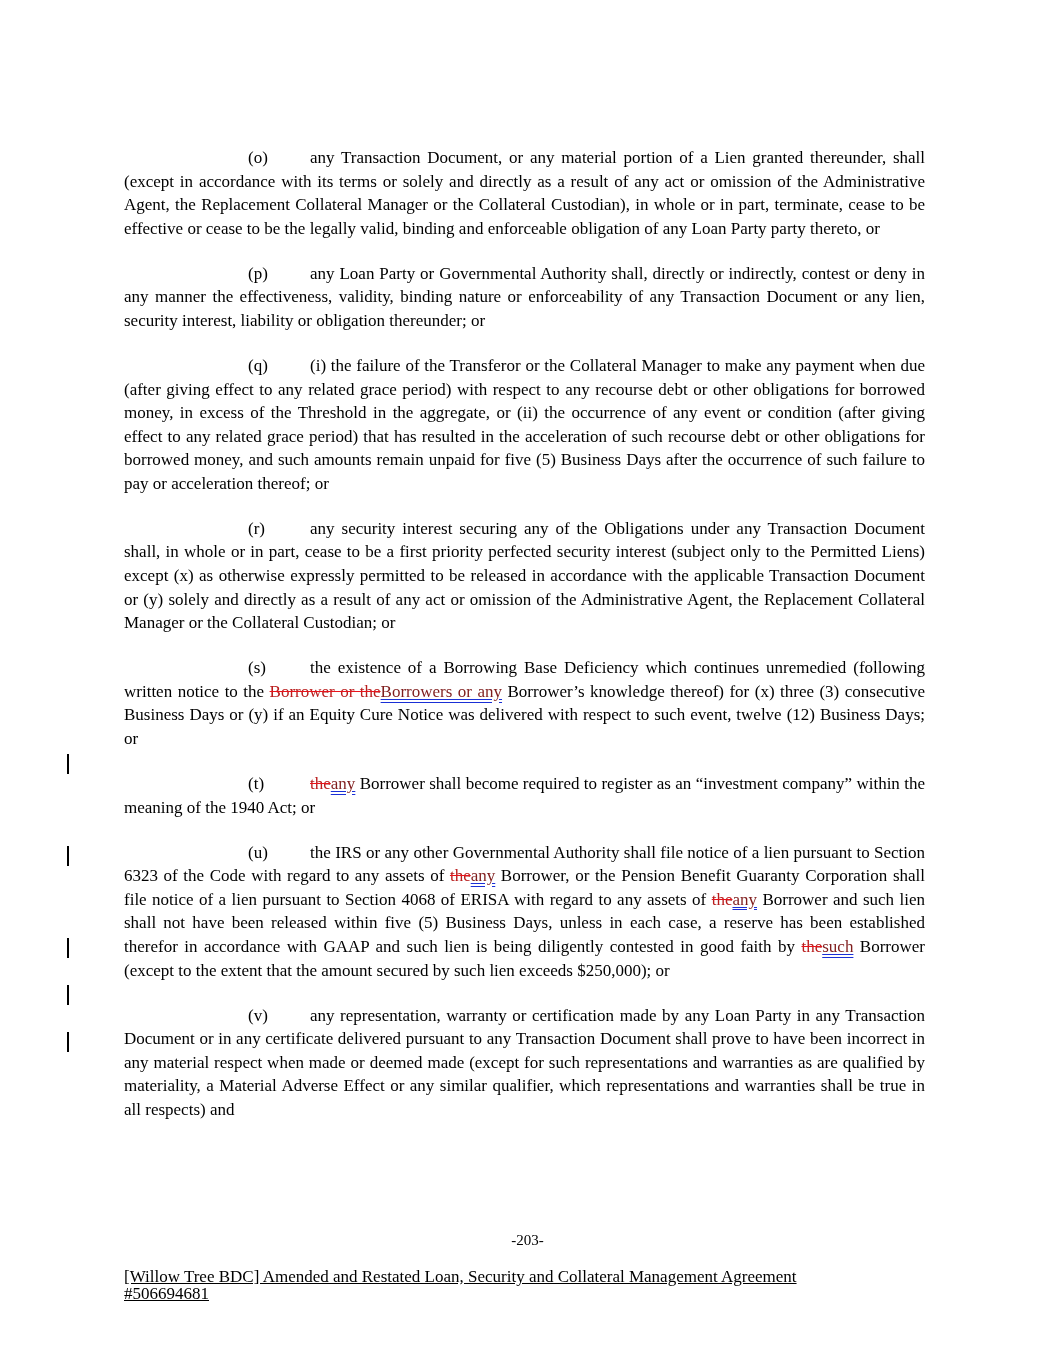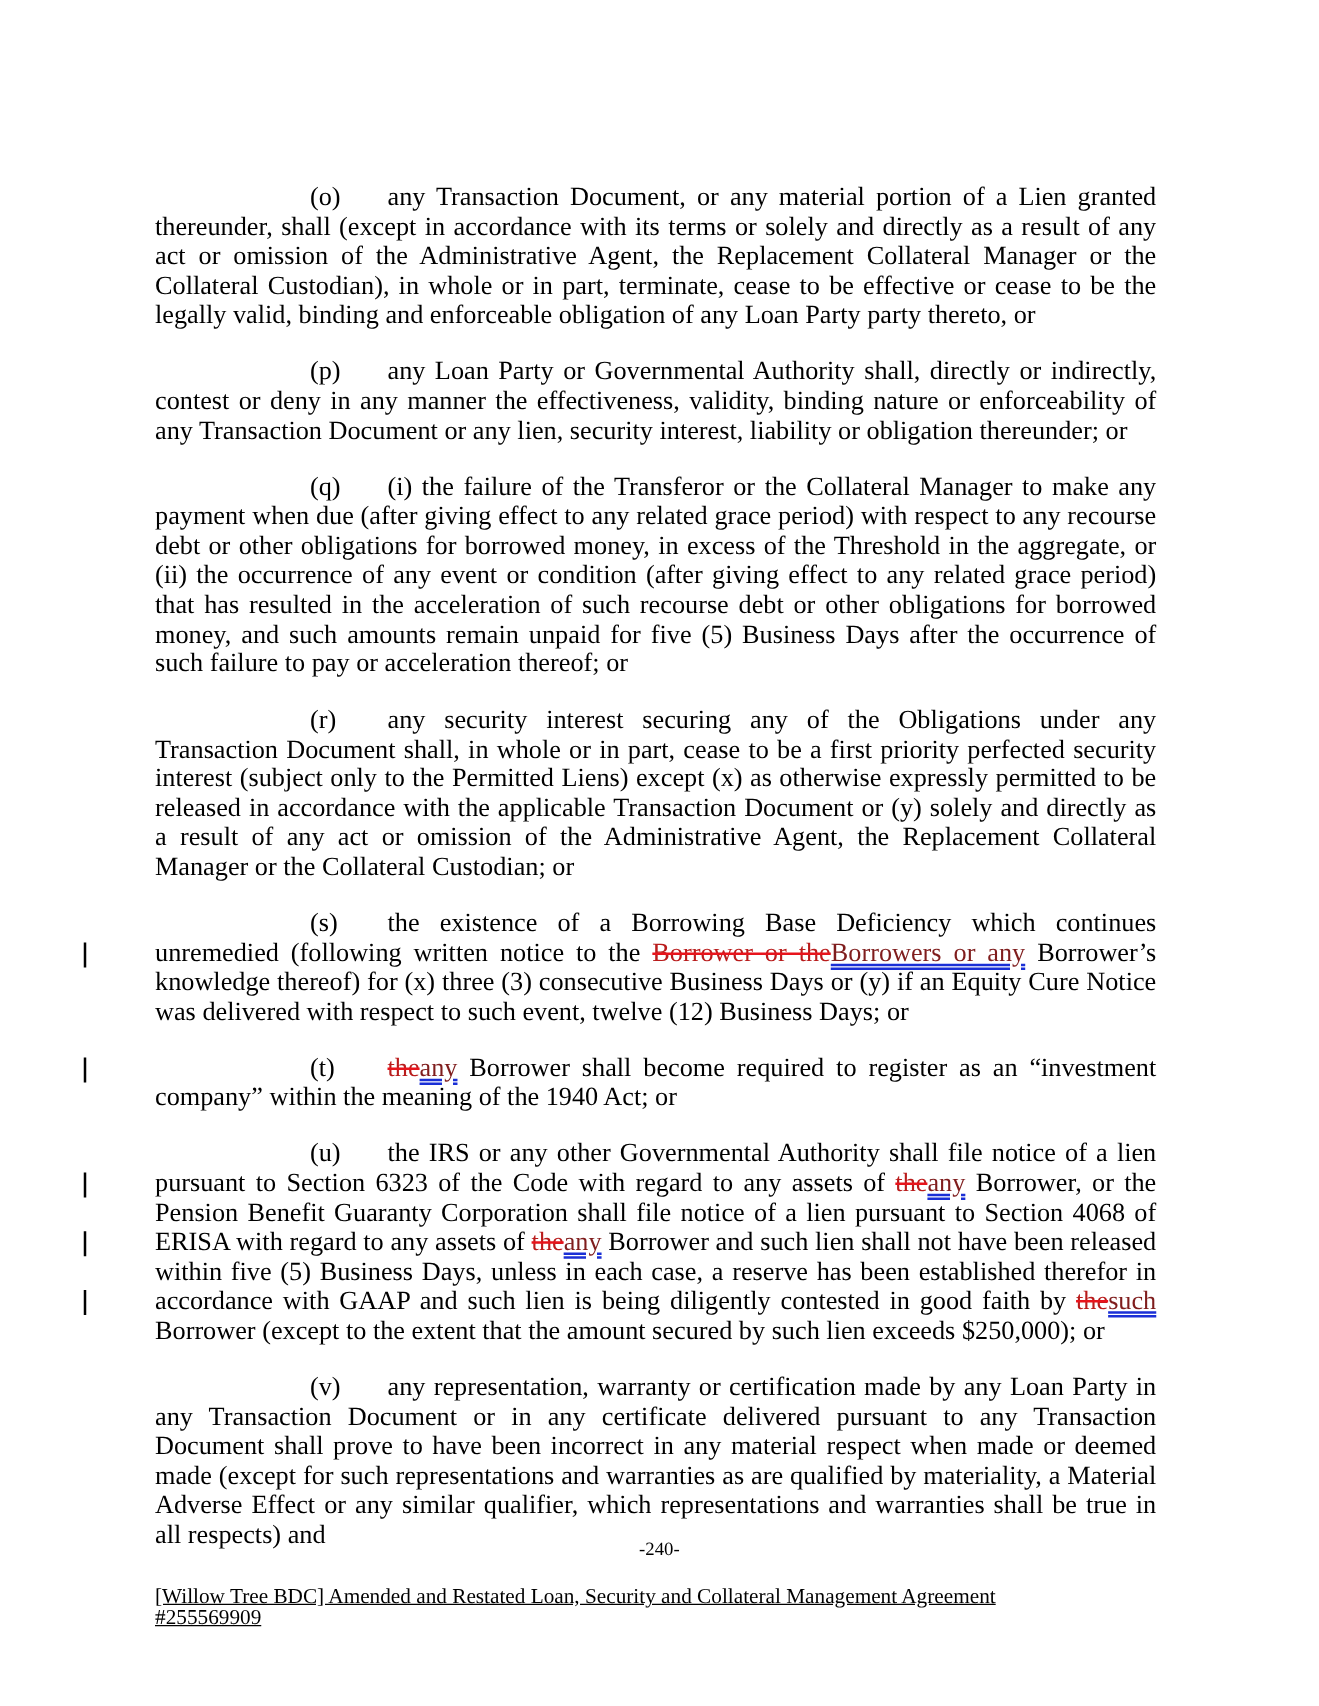--- a/index.html
+++ b/index.html
@@ -1,19 +1,19 @@
 <!DOCTYPE html>
 <html><head>
 <meta charset="utf-8">
 <style>
   html, body { margin: 0; padding: 0; background: #ffffff; }
   body { width: 1055px; height: 1365px; position: relative; overflow: hidden;
          font-family: "Liberation Serif", serif; color: #000; }
   .page { position: absolute; left: 124px; top: 146px; width: 801px; }
-  .para { font-size: 21px; line-height: 23.6px; text-align: justify;
+  .para { font-size: 17px; line-height: 23.6px; text-align: justify;
           margin: 0 0 21.4px 0; position: relative; }
   .para .label { display: inline-block; margin-left: 124px; width: 62px; }
   .del { color: #b91c1c; text-decoration: line-through; text-decoration-color: #e8141c; }
   .ins { color: #7f1d1d; text-decoration: underline; text-decoration-style: double;
          text-decoration-color: #1a2fd6; text-underline-offset: 2px; }
   .change-bar { position: absolute; left: 67px; width: 2px; height: 20px; background: #000; }
   .page-number { position: absolute; top: 1232px; left: 0; width: 1055px;
                  text-align: center; font-size: 15px; }
   .footer { position: absolute; left: 124px; top: 1268px; font-size: 17px; line-height: 17px; text-decoration: underline; }
 </style>
@@ -30,17 +30,17 @@
     <p class="para"><span class="label">(u)</span><span>the IRS or any other Governmental Authority shall file notice of a lien pursuant to Section 6323 of the Code with regard to any assets of </span><span class="del">the</span><span class="ins">any</span><span> Borrower, or the Pension Benefit Guaranty Corporation shall file notice of a lien pursuant to Section 4068 of ERISA with regard to any assets of </span><span class="del">the</span><span class="ins">any</span><span> Borrower and such lien shall not have been released within five (5) Business Days, unless in each case, a reserve has been established therefor in accordance with GAAP and such lien is being diligently contested in good faith by </span><span class="del">the</span><span class="ins">such</span><span> Borrower (except to the extent that the amount secured by such lien exceeds $250,000); or</span></p>
     <p class="para"><span class="label">(v)</span><span>any representation, warranty or certification made by any Loan Party in any Transaction Document or in any certificate delivered pursuant to any Transaction Document shall prove to have been incorrect in any material respect when made or deemed made (except for such representations and warranties as are qualified by materiality, a Material Adverse Effect or any similar qualifier, which representations and warranties shall be true in all respects) and</span></p>
   </div>
 
 <div class="change-bar" style="top:754px"></div>
 <div class="change-bar" style="top:846px"></div>
 <div class="change-bar" style="top:938px"></div>
 <div class="change-bar" style="top:985px"></div>
 <div class="change-bar" style="top:1032px"></div>
 
-<div class="page-number">-240-</div>
+<div class="page-number">-203-</div>
 <div class="footer">
   <div>[Willow Tree BDC] Amended and Restated Loan, Security and Collateral Management Agreement</div>
-  <div>#255569909</div>
+  <div>#506694681</div>
 </div>
 
 </body></html>

